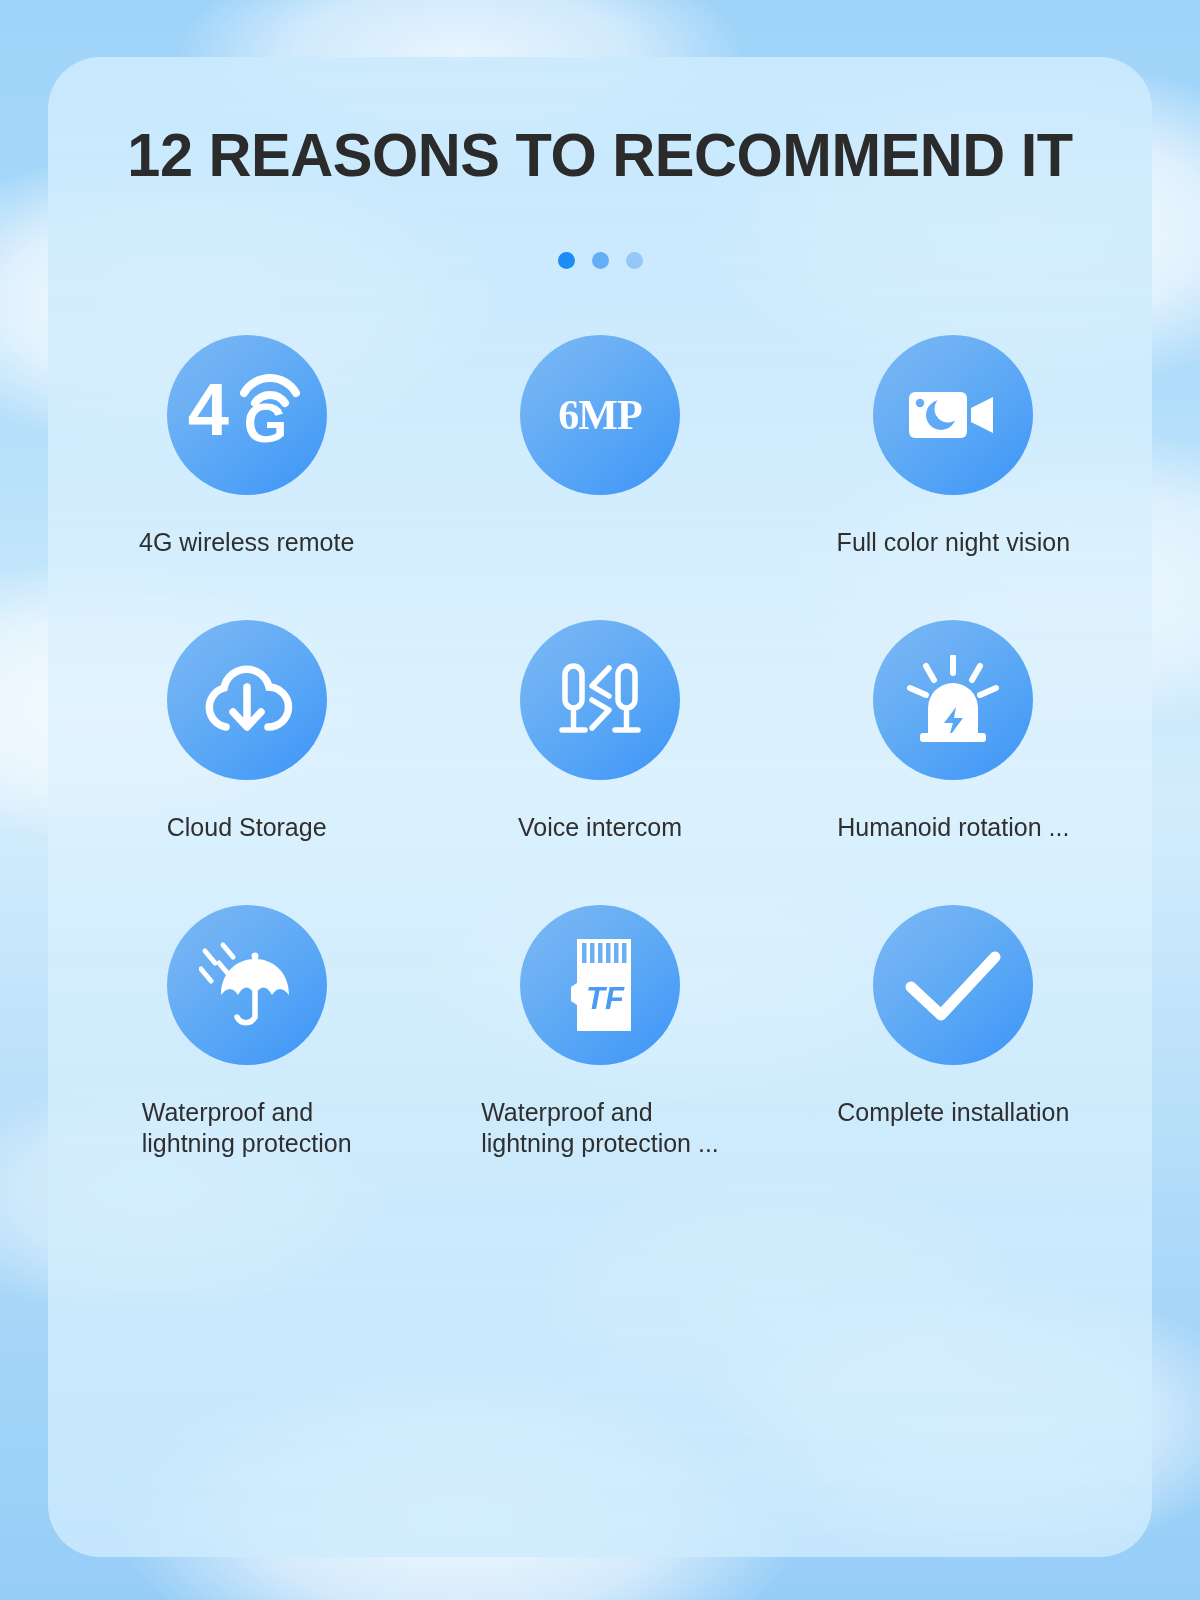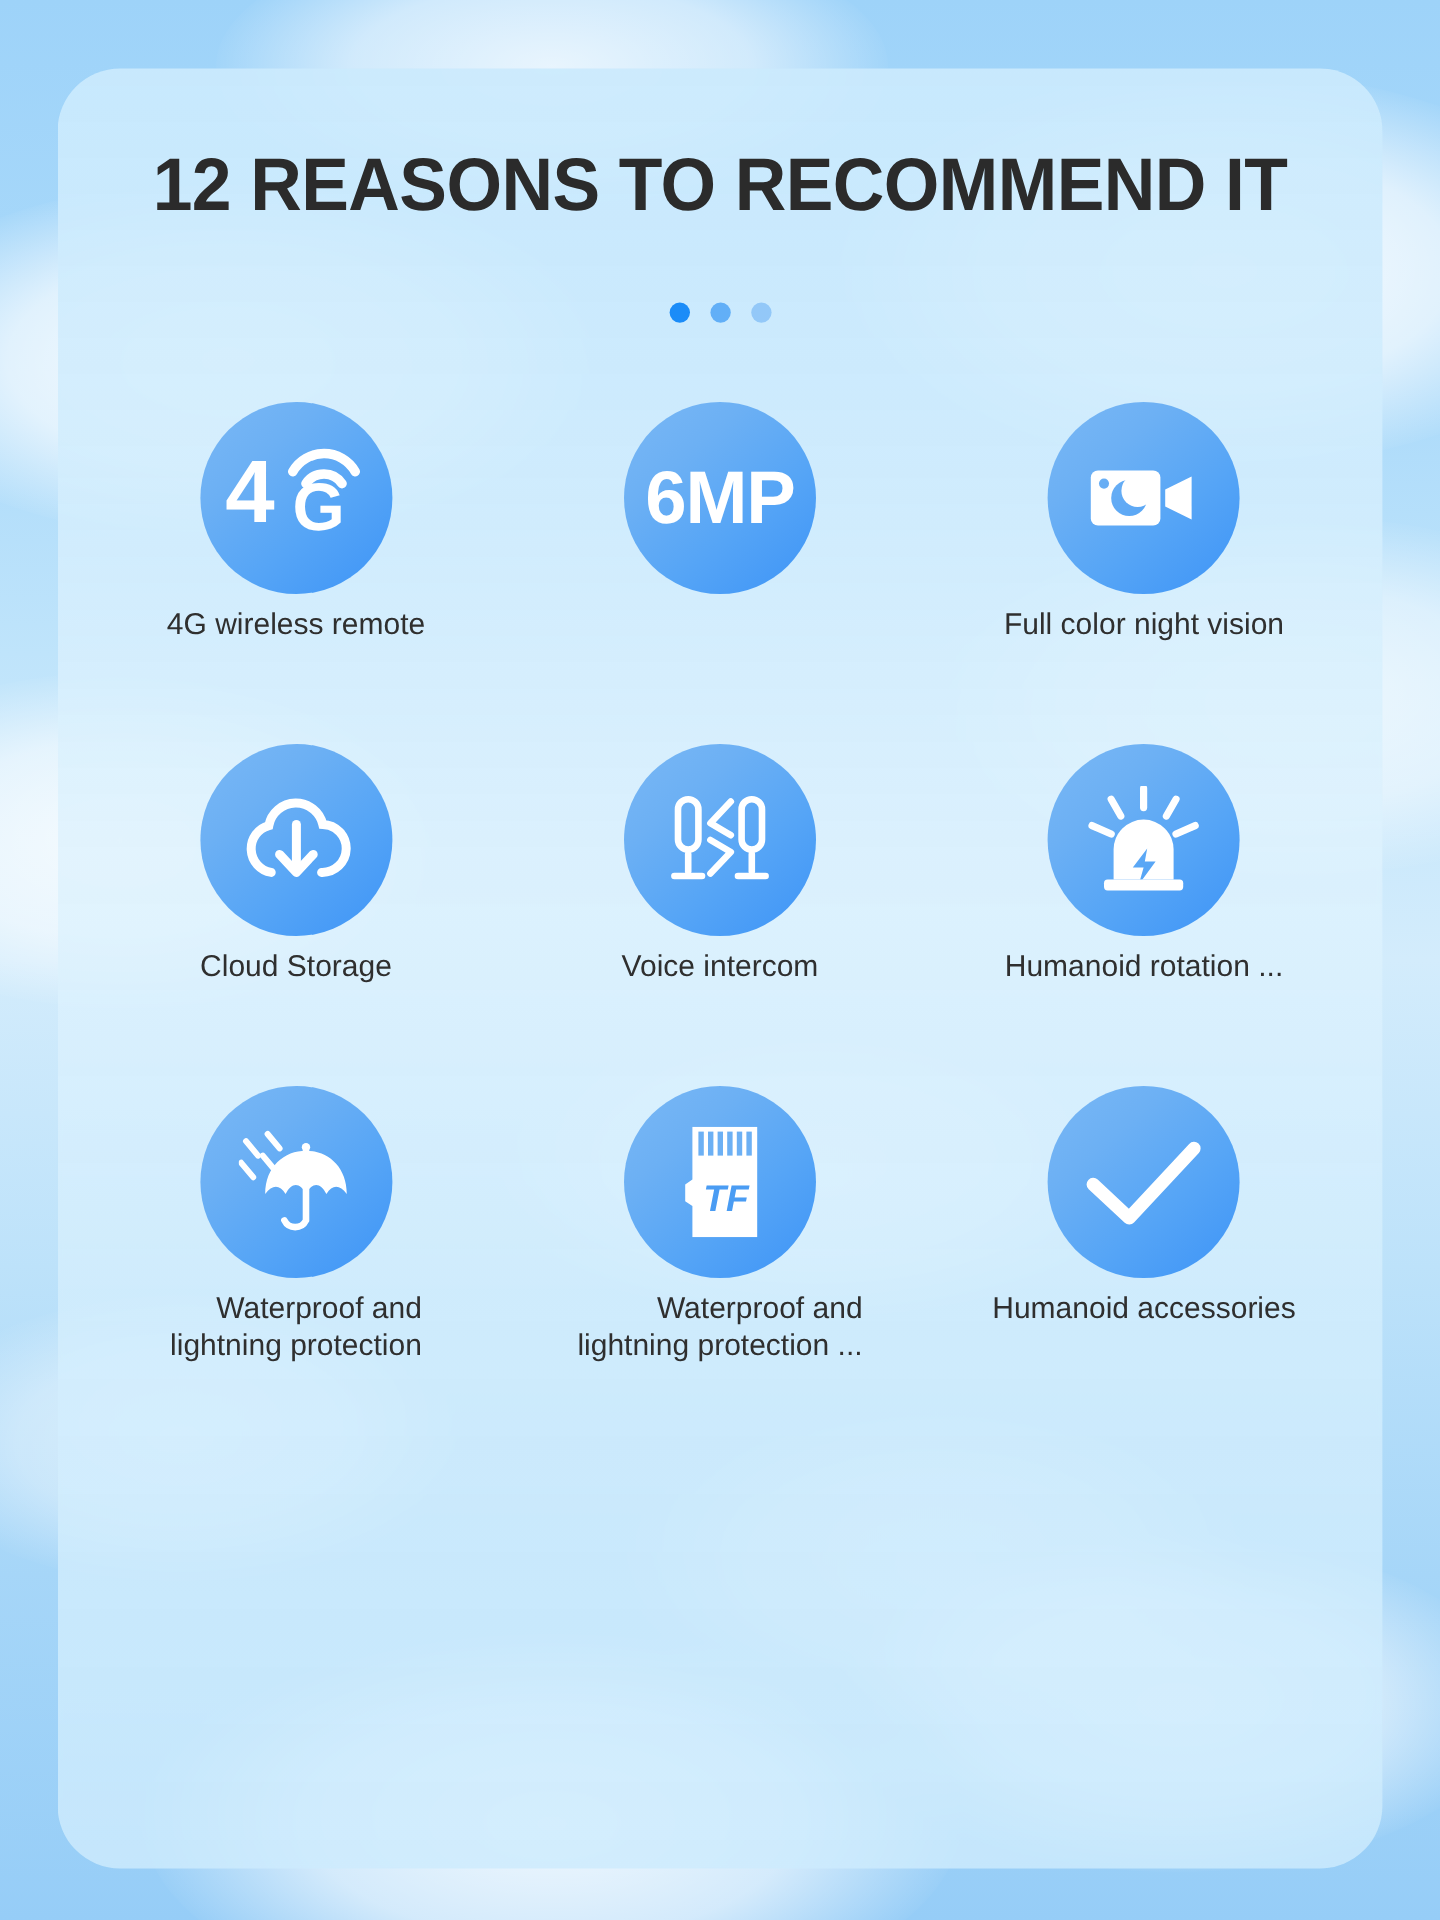--- a/index.html
+++ b/index.html
@@ -88,22 +88,22 @@
   .circle {
     width:160px; height:160px;
     border-radius:50%;
     background:linear-gradient(140deg,#7ab8f5 0%, #6cb0f4 30%, #56a5f6 62%, #3d94f7 100%);
     display:flex; align-items:center; justify-content:center;
     flex:0 0 auto;
     position:relative;
   }
   .circle svg { display:block; }
   .label {
-    margin-top:10px;
-    text-align:right;
+    margin-top:32px;
+    text-align:left;
     font-size:25px;
     line-height:1.26;
     color:#2f2f2f;
     max-width:300px;
   }
   .label.two { line-height:1.25; }
 
   
   .glyph-4g {
     position:relative; width:122px; height:92px;
@@ -112,21 +112,21 @@
     position:absolute; left:2px; top:4px;
     font-size:74px; font-weight:700; color:#fff; line-height:1;
     letter-spacing:-2px;
   }
   .glyph-4g .gee {
     position:absolute; left:58px; top:26px;
     font-size:56px; font-weight:600; color:#fff; line-height:1;
   }
   .glyph-4g .wifi { position:absolute; left:52px; top:-2px; }
   .glyph-6mp {
-    font-size:62px; font-weight:700; color:#fff; letter-spacing:-1px;
+    font-size:42px; font-weight:700; color:#fff; letter-spacing:-1px;font-family:Liberation Serif, serif;
   }
 </style>
 </head>
 <body>
 
 <div id="sky">
   <div class="cloud c1"></div>
   <div class="cloud c2"></div>
   <div class="cloud c3"></div>
   <div class="cloud c4"></div>
@@ -279,17 +279,17 @@
       <div class="label two">Waterproof and<br>lightning protection ...</div>
     </div>
 
 
     <div class="cell">
       <div class="circle">
         <svg width="100" height="72" viewBox="0 0 100 72">
           <path d="M8 38 L38 66 L92 8" fill="none" stroke="#fff" stroke-width="11" stroke-linecap="round" stroke-linejoin="round"></path>
         </svg>
       </div>
-      <div class="label">Humanoid accessories</div>
+      <div class="label">Complete installation</div>
     </div>
 
   </div>
 </div>
 
 </body></html>

